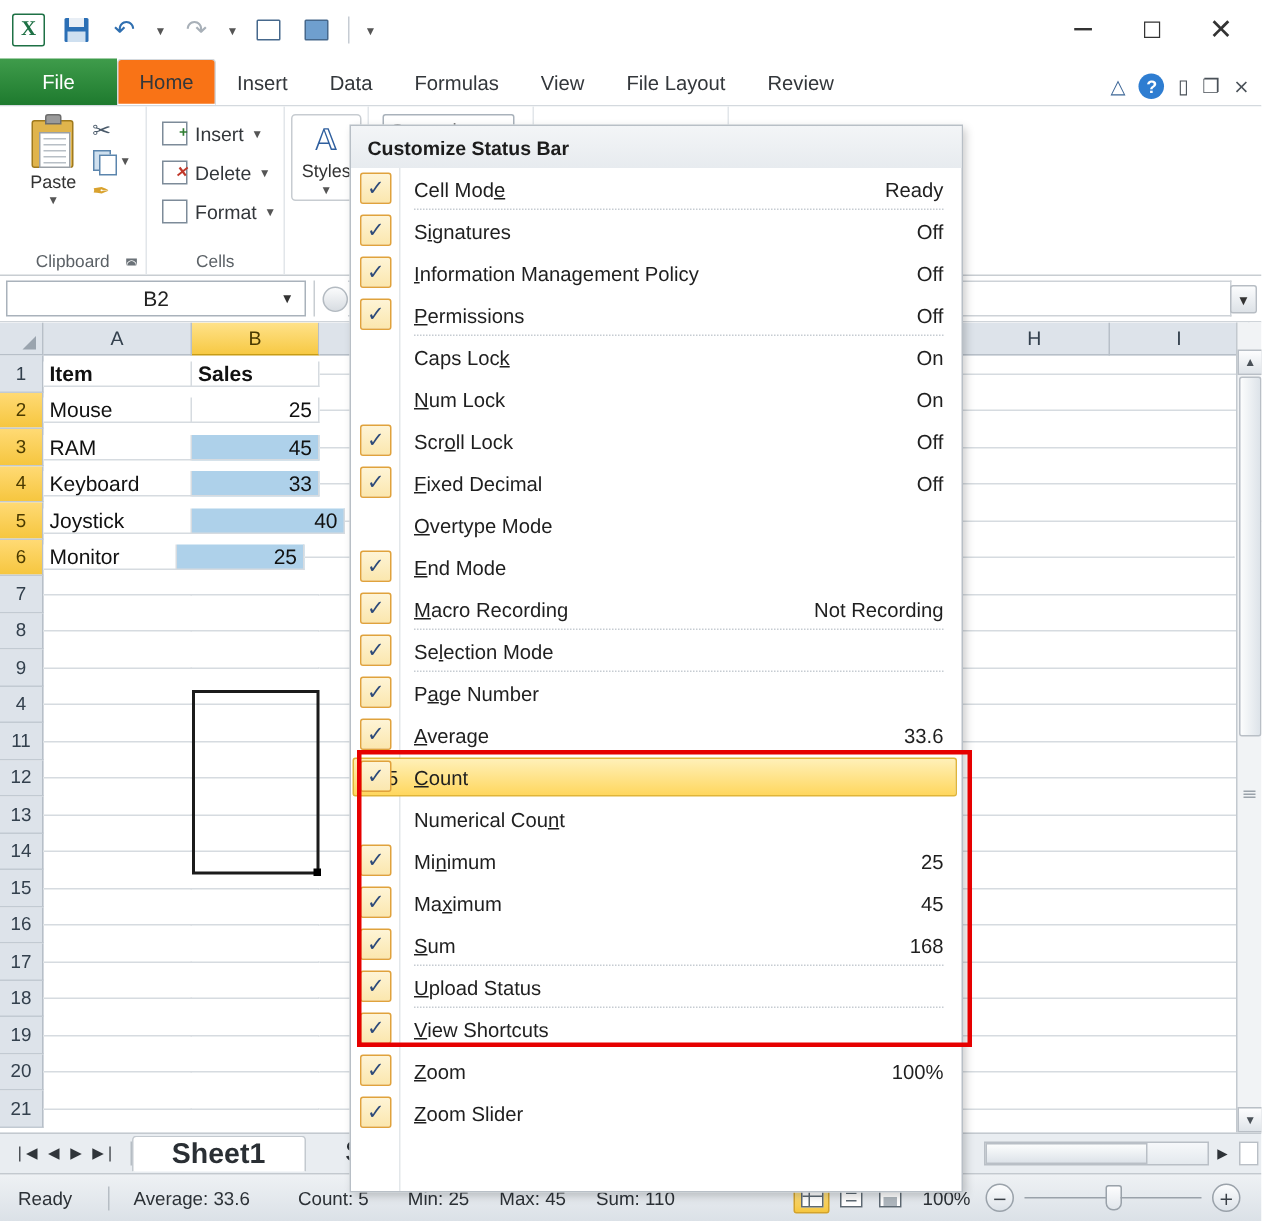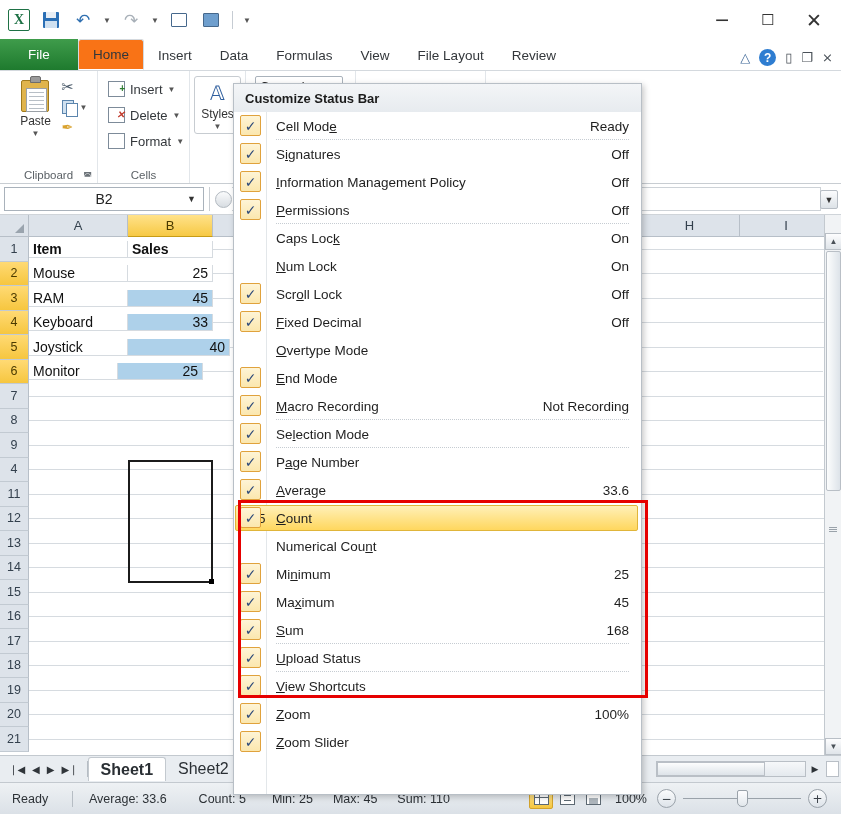--- a/index.html
+++ b/index.html
@@ -164,21 +164,21 @@
     background:linear-gradient(90deg,#fcfdfd,#dde3e9);border:1px solid #b9bfc6;border-radius:2px;}
   .vs-grip{position:absolute;left:4px;top:50%;margin-top:-3px;width:8px;height:6px;}
   .vs-grip i{display:block;height:1px;background:#9aa2aa;margin-bottom:1px;}
 
   
   .tabbar{position:absolute;left:0;top:755px;width:841px;height:27px;background:#e9edf1;
     display:flex;align-items:center;border-top:1px solid #c3c9cf;}
   .navbtns{display:flex;align-items:center;gap:7px;padding:0 9px;font-size:10px;color:#30353a;
     font-family:"DejaVu Sans",sans-serif;}
   .navdiv{width:1px;height:16px;background:#b6bdc4;}
-  .sheettab{height:22px;padding:0 12px;display:flex;align-items:center;font-size:16px;color:#2a2f34;}
+  .sheettab{height:22px;padding:0 26px;display:flex;align-items:center;font-size:19px;color:#2a2f34;}
   .sheettab.active{background:#fff;font-weight:bold;border-top:1px solid #c3c9cf;
     border-left:1px solid #c3c9cf;border-right:1px solid #c3c9cf;height:24px;border-radius:3px 3px 0 0;}
   .hscroll{margin-left:auto;display:flex;align-items:center;height:17px;padding-right:2px;}
   .hs-track{width:150px;height:16px;background:linear-gradient(180deg,#f6f8fa,#e4e9ee);border:1px solid #b9bfc6;}
   .hs-thumb{width:108px;height:14px;background:linear-gradient(180deg,#fcfdfd,#dde3e9);border:1px solid #b9bfc6;}
   .hs-arrow{width:18px;height:16px;display:flex;align-items:center;justify-content:center;font-size:9px;color:#2d3237;}
   .hs-end{width:13px;height:16px;border:1px solid #b9bfc6;background:#fff;margin-left:2px;}
 
   
   .statusbar{position:absolute;left:0;top:782px;width:841px;height:32px;

